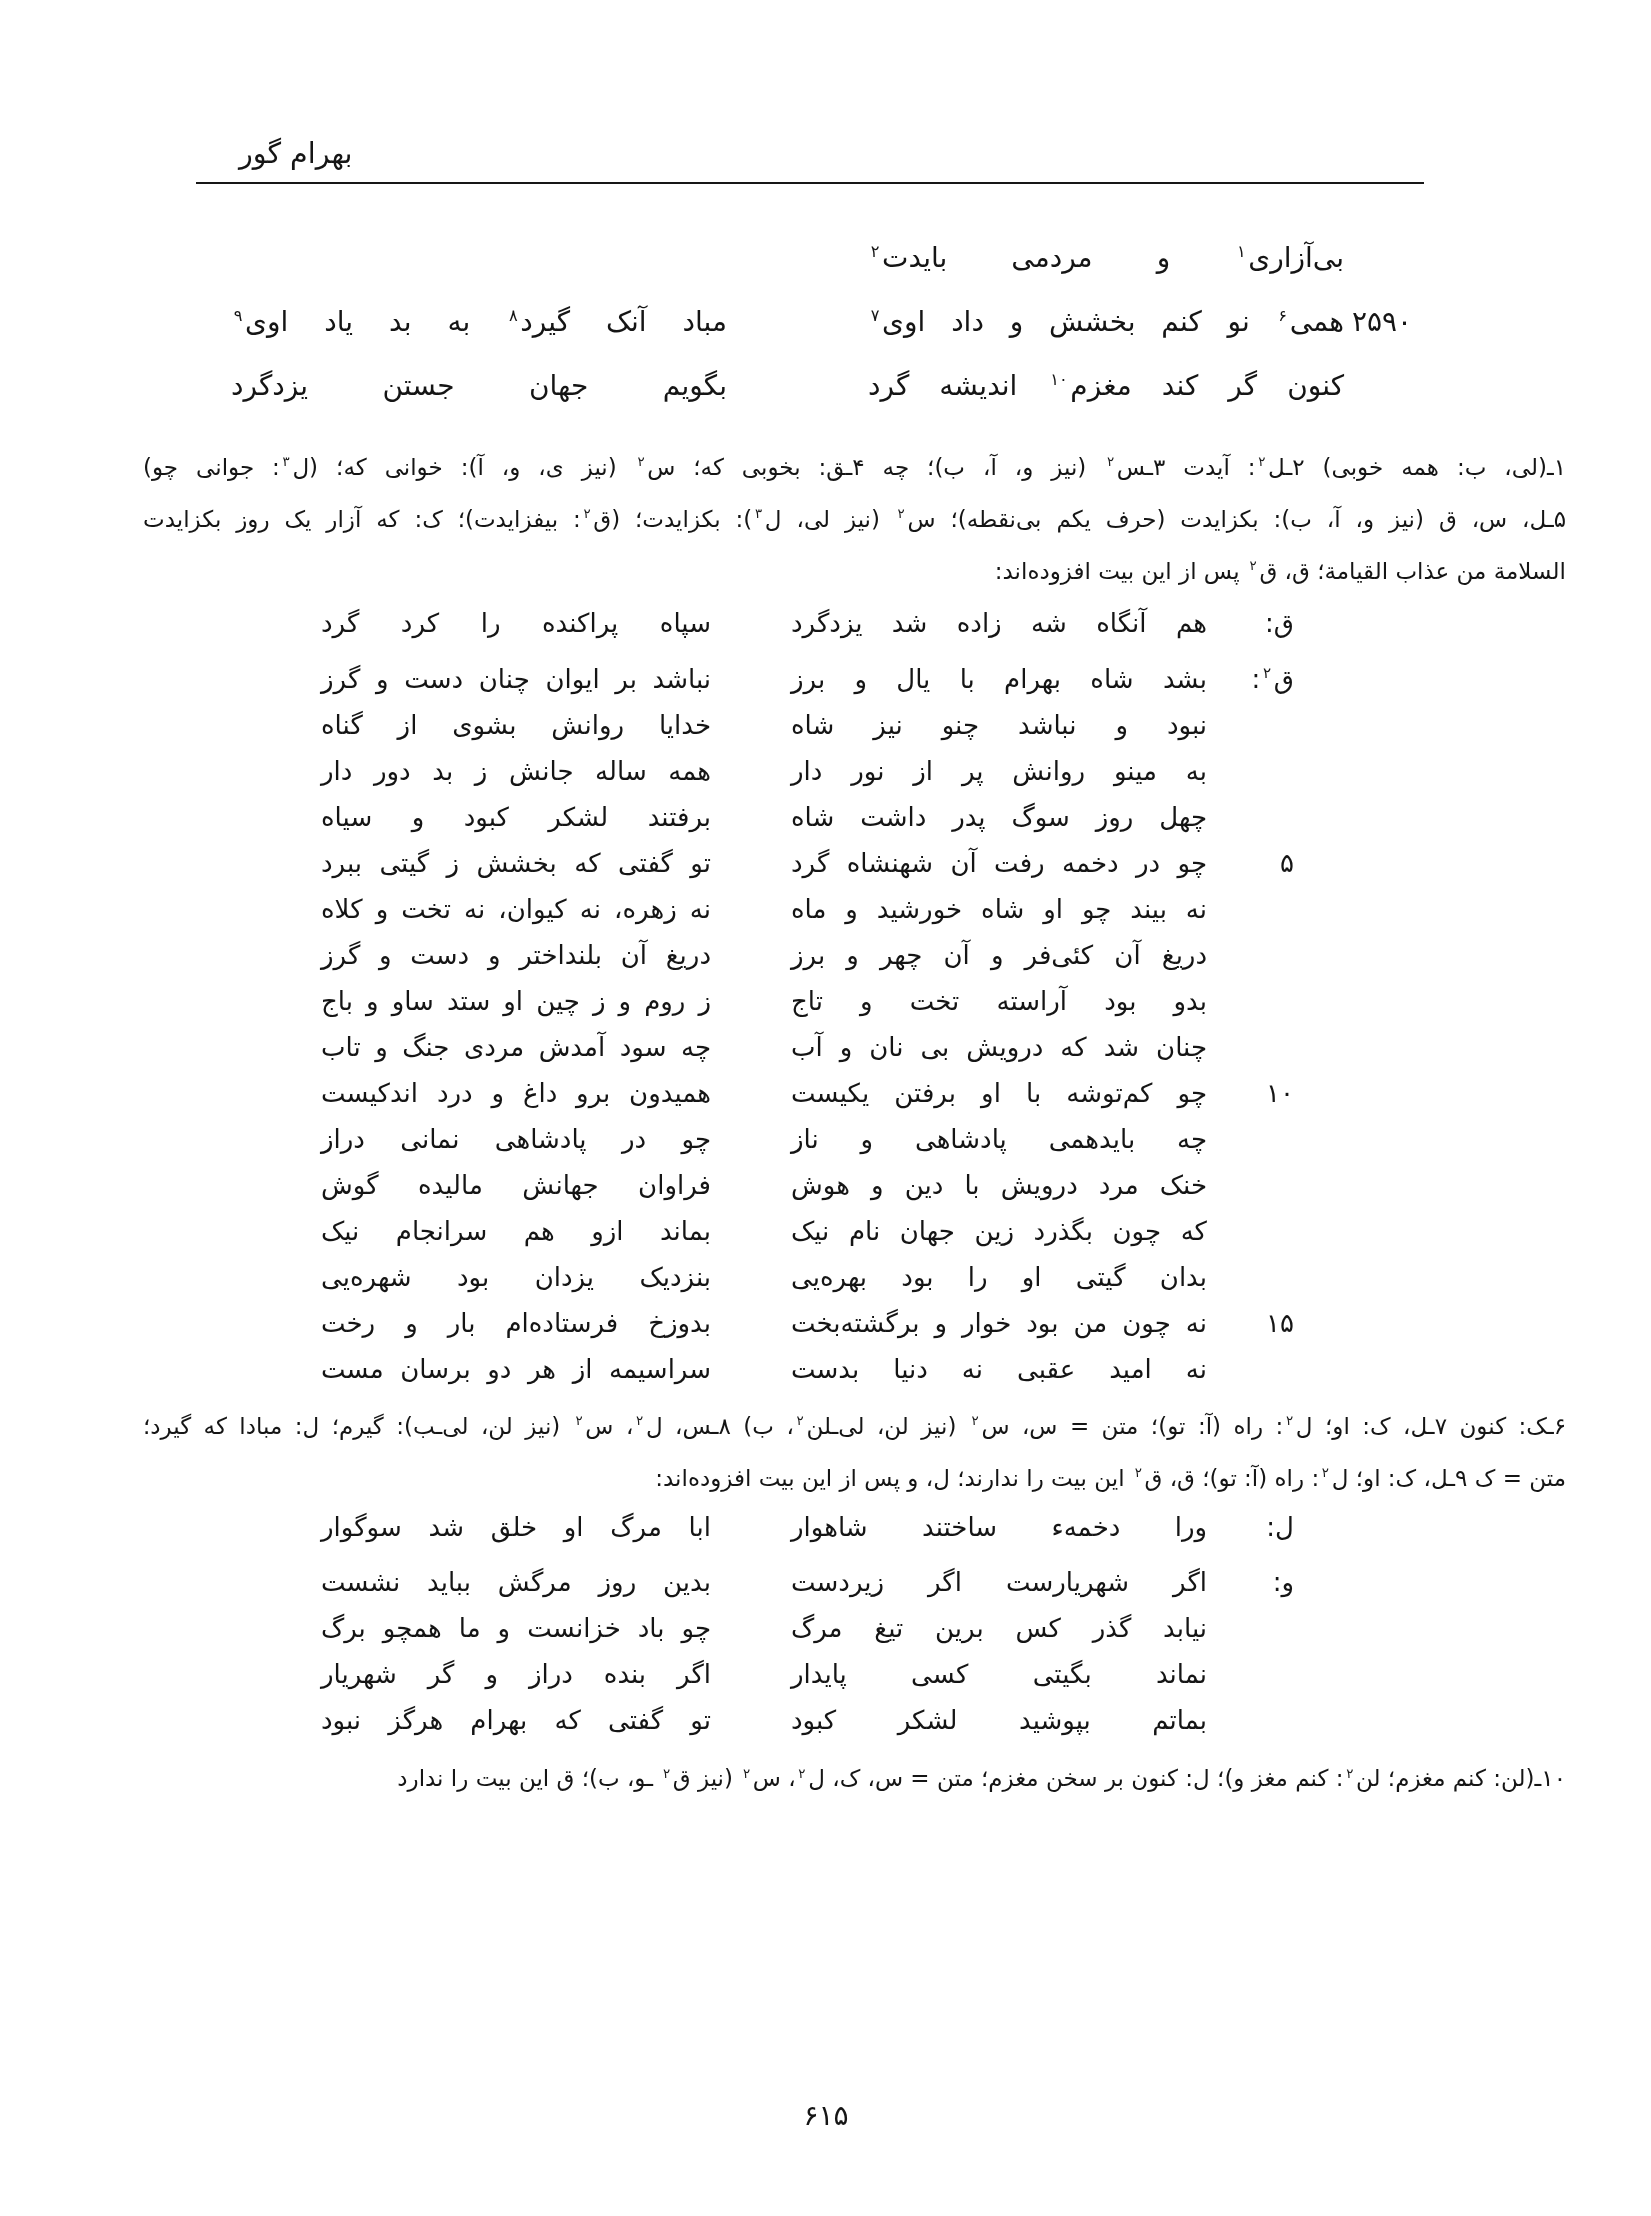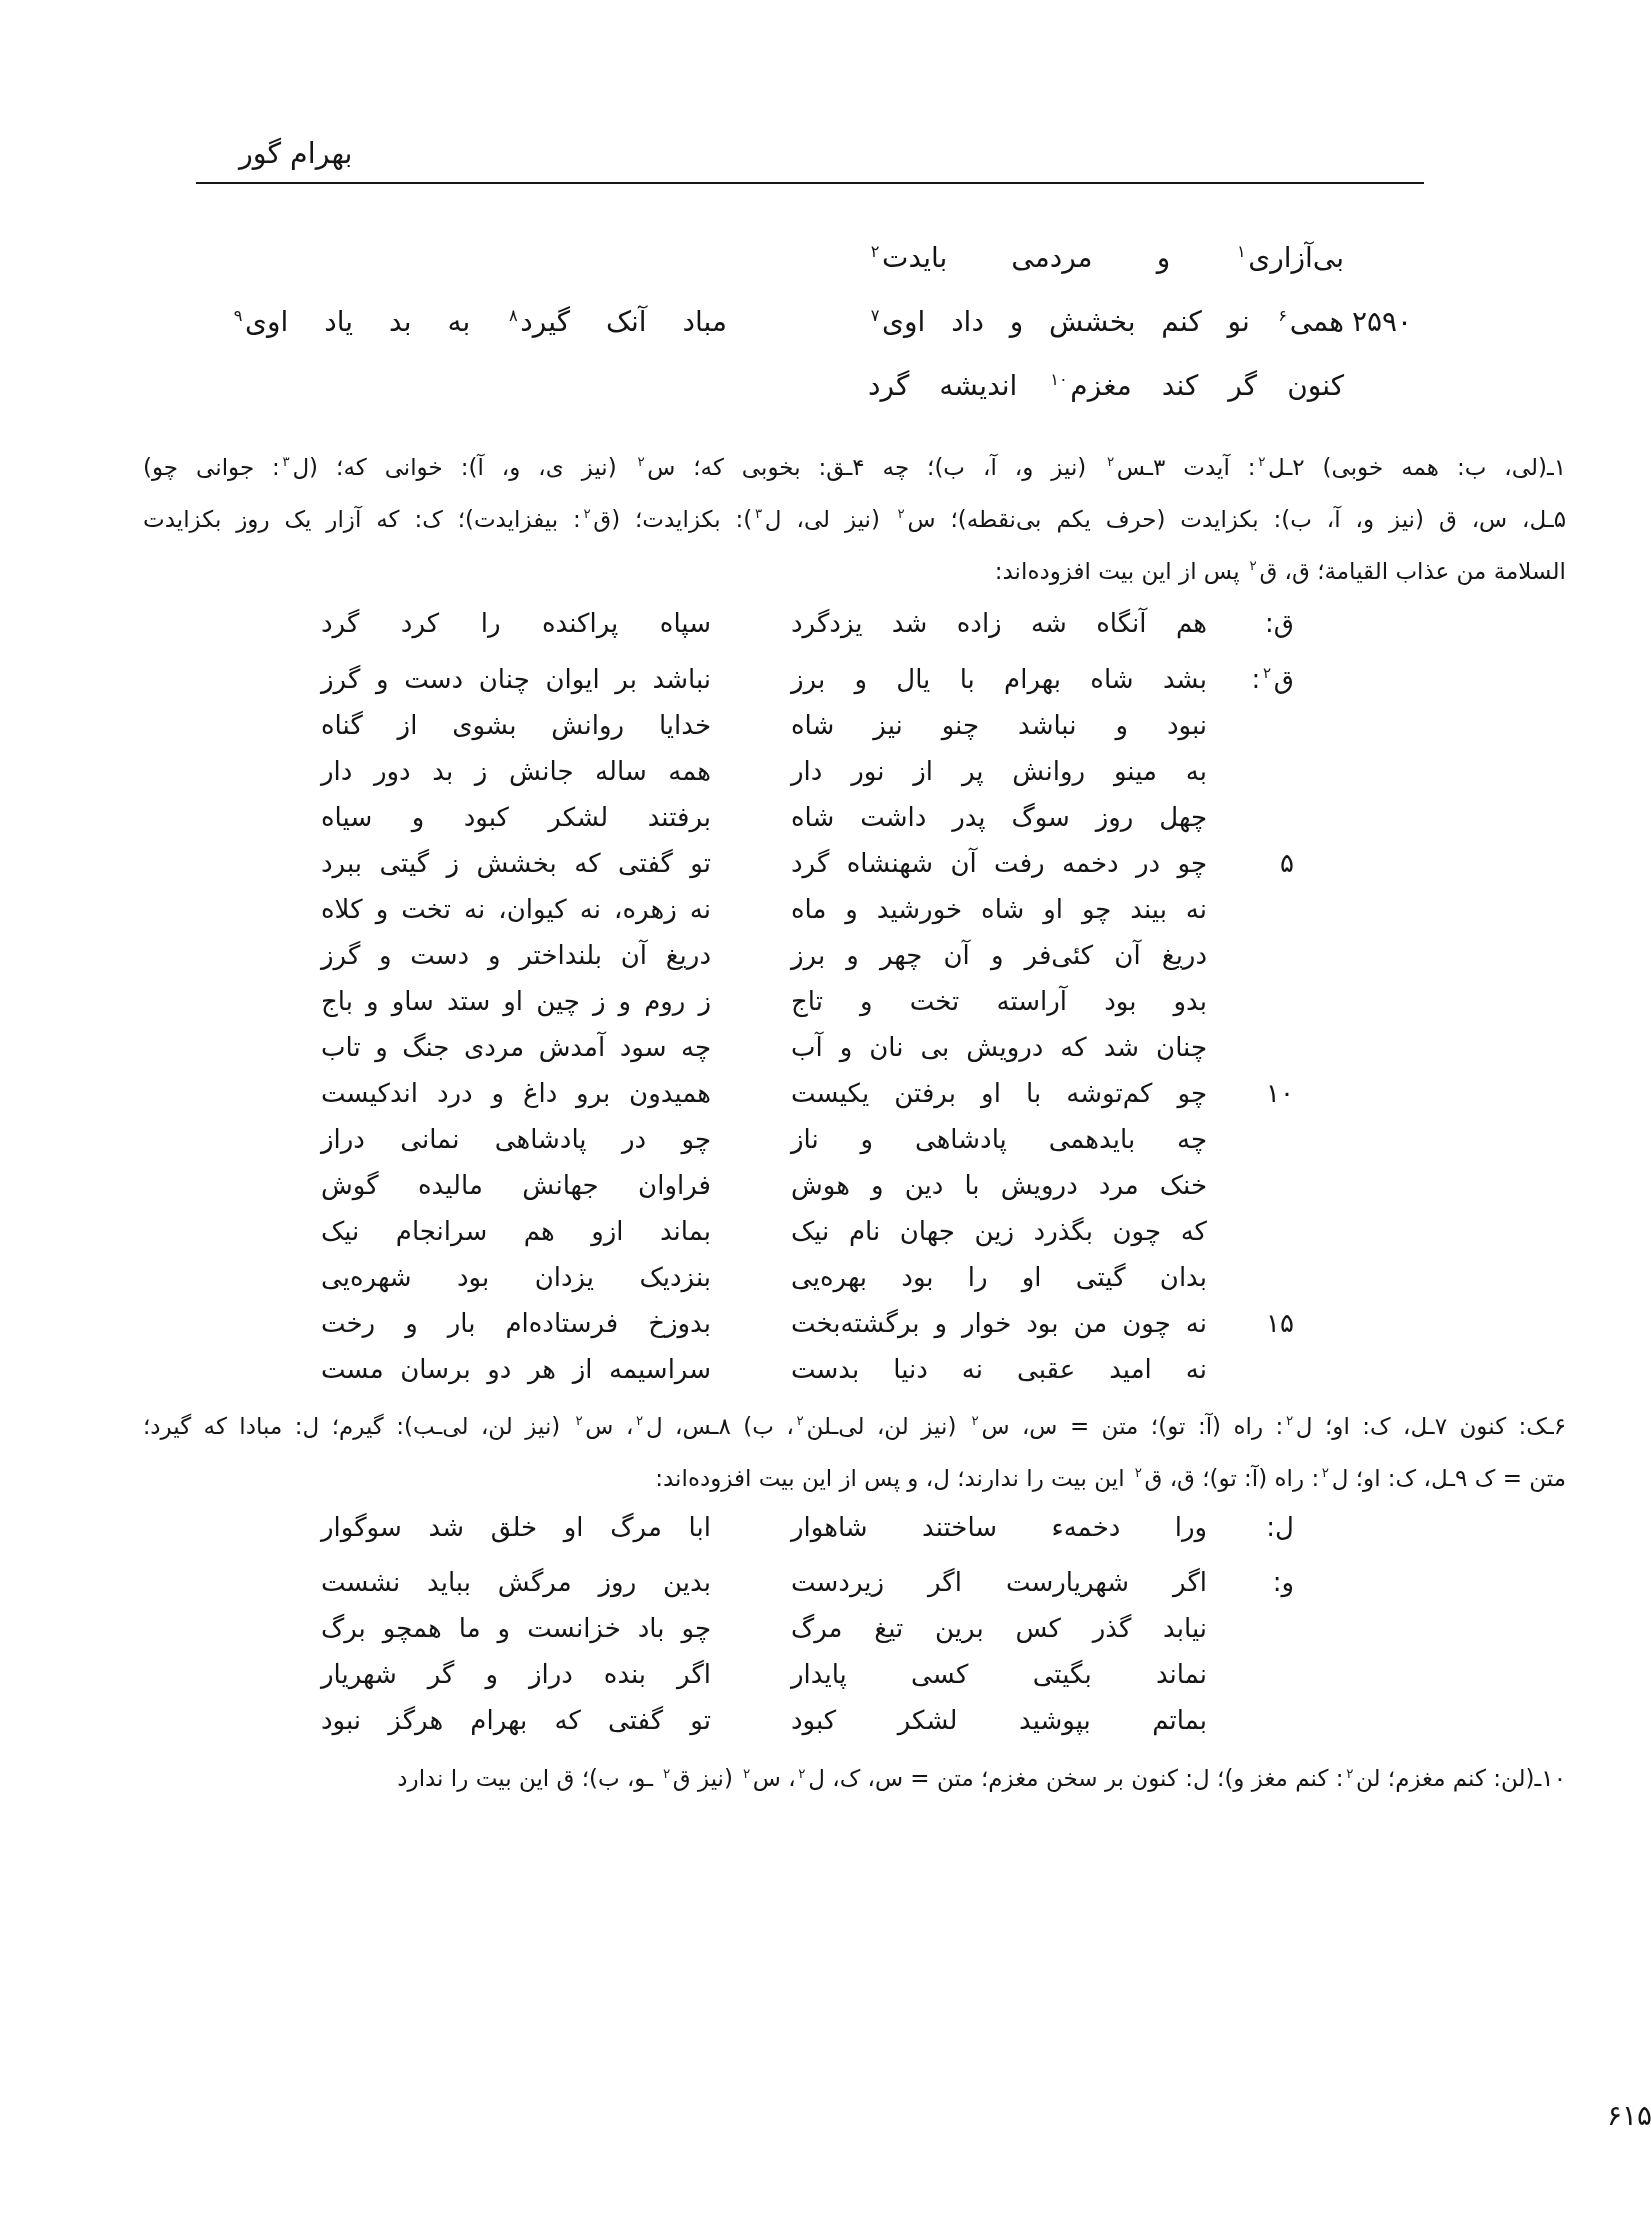--- a/index.html
+++ b/index.html
@@ -32,21 +32,21 @@
   #footnote-10{margin-top:16.3px}
   
   .addedv{width:973px;margin-right:272px}
   .addedv .vrow{height:31px;line-height:31px;margin-bottom:15px;font-size:26px}
   .addedv .slot{width:87px;text-align:right;flex:none}
   .addedv .hem-r{width:416px;flex:none}
   .addedv .hem-l{width:390px;flex:none;margin-right:auto}
   .vrow.gap-before{margin-top:24.5px}
   .vrow.num-gap{margin-top:8.2px}
   
-  .page-number{position:absolute;top:2099px;left:0;width:1652px;text-align:right;font-size:28px}
+  .page-number{position:absolute;top:2099px;left:0;width:1652px;text-align:center;font-size:28px}
 </style>
 </head>
 <body>
 
 <div class="header-title">بهرام گور</div>
 <div class="header-rule"></div>
 
 <main class="content">
   <div id="main-verses" class="mainv">
       <div class="vrow">
@@ -54,20 +54,21 @@
         <span class="hem hem-r">بی‌آزاری<span class="sup">۱</span> و مردمی بایدت<span class="sup">۲</span></span>
       </div>
       <div class="vrow">
         <span class="slot">۲۵۹۰</span>
         <span class="hem hem-r">همی<span class="sup">۶</span> نو کنم بخشش و داد اوی<span class="sup">۷</span></span>
         <span class="hem hem-l">مباد آنک گیرد<span class="sup">۸</span> به بد یاد اوی<span class="sup">۹</span></span>
       </div>
       <div class="vrow">
         <span class="slot"></span>
         <span class="hem hem-r">کنون گر کند مغزم<span class="sup">۱۰</span> اندیشه گرد</span>
+        <span class="hem hem-l">بگویم جهان جستن یزدگرد</span>
       </div>
     </div>
   <div id="apparatus-1" class="app">
       <div class="app-line fill">۱ـ(لی، ب: همه خوبی) ۲ـل<span class="sup">۲</span>: آیدت ۳ـس<span class="sup">۲</span> (نیز و، آ، ب)؛ چه ۴ـق: بخوبی که؛ س<span class="sup">۲</span> (نیز ی، و، آ): خوانی که؛ (ل<span class="sup">۳</span>: جوانی چو)</div>
       <div class="app-line fill">۵ـل، س، ق (نیز و، آ، ب): بکزایدت (حرف یکم بی‌نقطه)؛ س<span class="sup">۲</span> (نیز لی، ل<span class="sup">۳</span>): بکزایدت؛ (ق<span class="sup">۲</span>: بیفزایدت)؛ ک: که آزار یک روز بکزایدت</div>
       <div class="app-line">السلامة من عذاب القيامة؛ ق، ق<span class="sup">۲</span> پس از این بیت افزوده‌اند:</div>
     </div>
   <div id="added-verses-1" class="addedv">
       <div class="vrow">
         <span class="slot">ق:</span>

